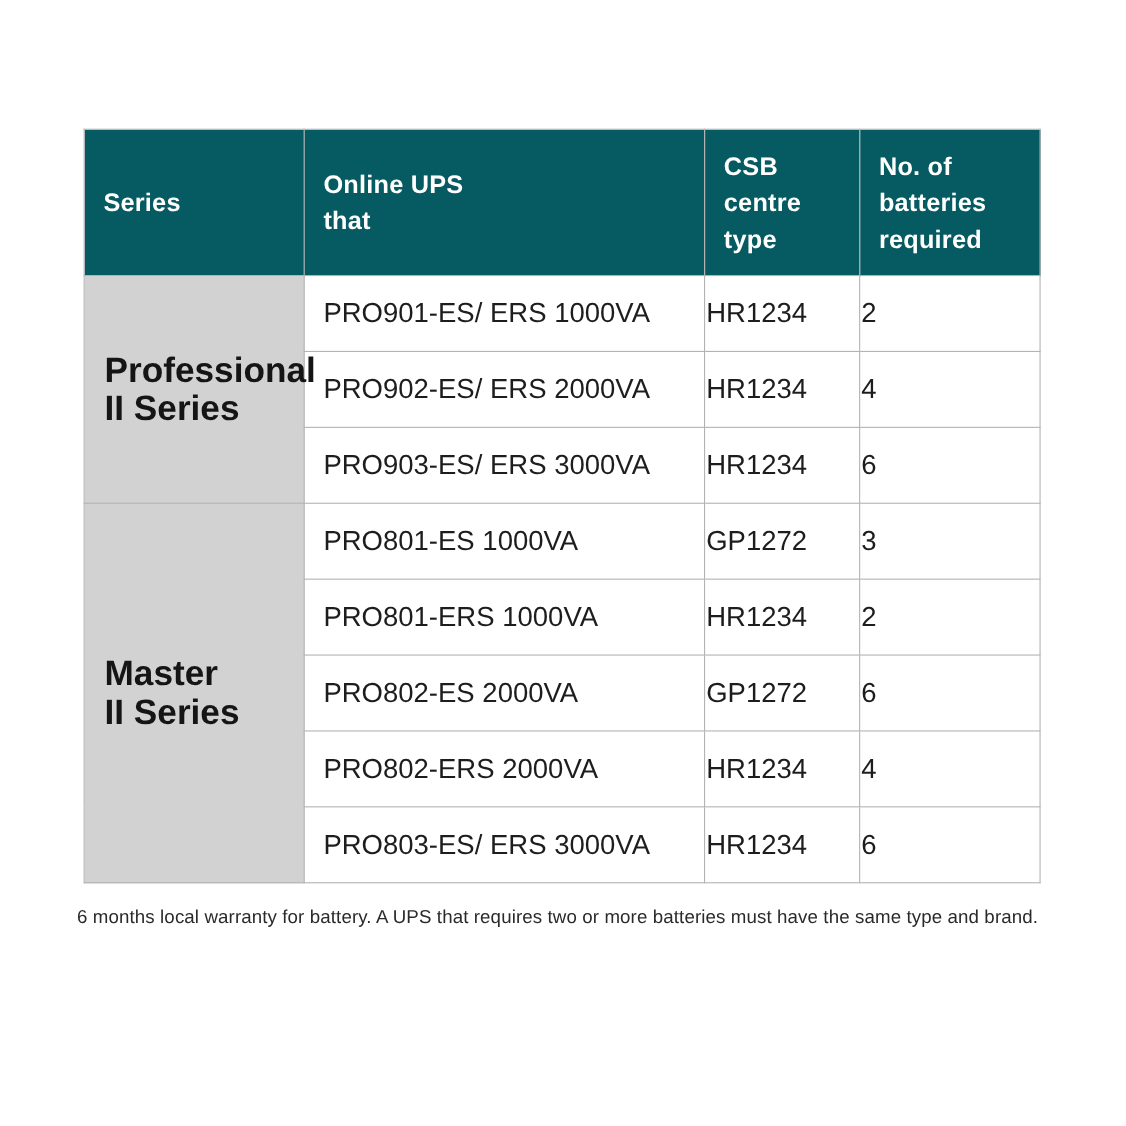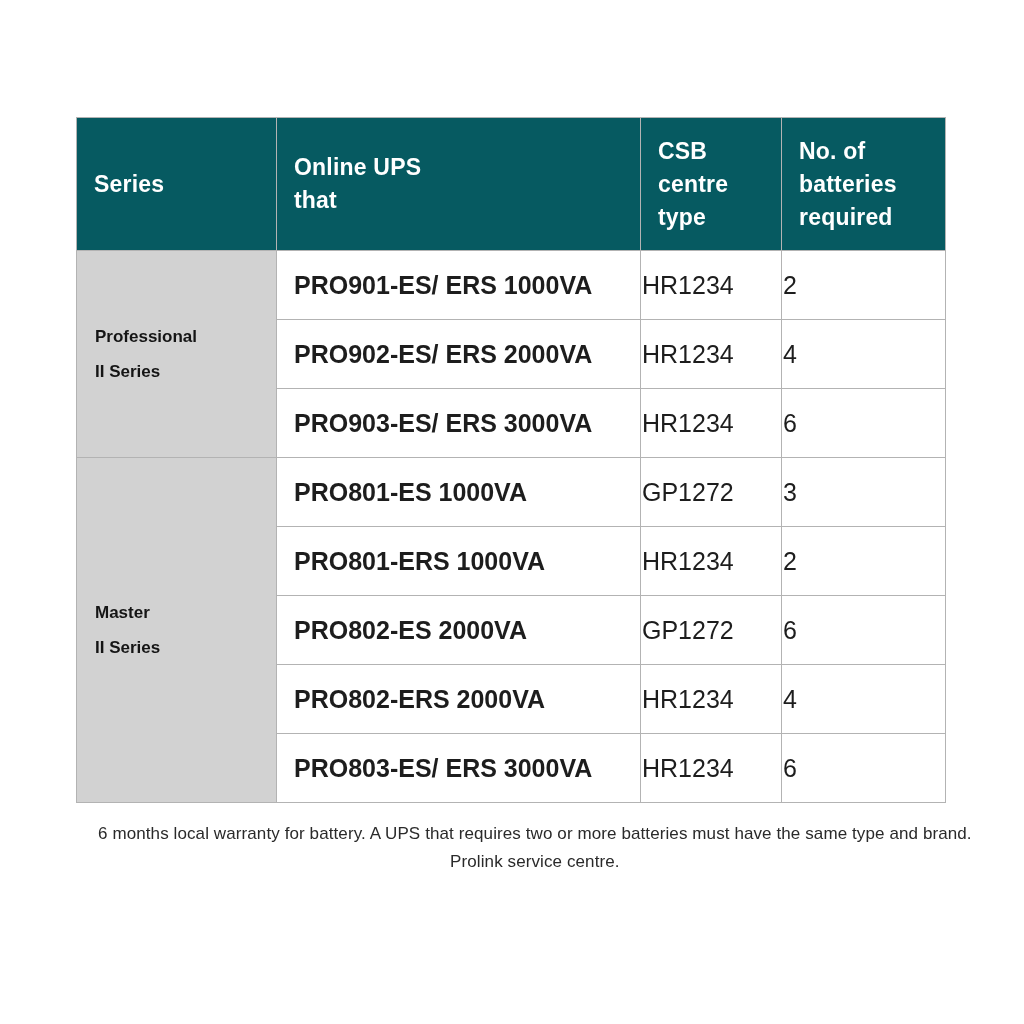--- a/index.html
+++ b/index.html
@@ -46,49 +46,47 @@
     font-size: 23px;
     line-height: 33px;
     text-align: left;
     padding: 0 6px 0 17px;
     white-space: pre-line;
     letter-spacing: 0.2px;
   }
   td.series-cell {
     background: #d2d2d2;
     font-weight: bold;
-    font-size: 17px;
+    font-size: 32px;
     line-height: 35px;
     padding: 0 6px 0 18px;
     white-space: pre-line;
     color: #151515;
   }
   td.model-cell {
     background: #ffffff;
     font-size: 25px;
     padding: 0 6px 0 17px;
     text-align: left;
     color: #1d1d1d;
-    font-weight: bold;
   }
   td.battery-cell,
   td.qty-cell {
     background: #ffffff;
     font-size: 25px;
     color: #1d1d1d;
   }
   .footnote {
     position: absolute;
-    left: 98px;
+    left: 70px;
     top: 820px;
     font-size: 17px;
     line-height: 28px;
     color: #2a2a2a;
     letter-spacing: 0.1px;
-    text-align: center;
   }
 </style>
 </head>
 <body>
 
 <div class="table-wrap">
   <table class="spec-table">
     <colgroup>
       <col class="c-series">
       <col class="c-model">
@@ -152,14 +150,13 @@
         <td class="model-cell">PRO803-ES/ ERS 3000VA</td>
         <td class="battery-cell">HR1234</td>
         <td class="qty-cell">6</td>
       </tr>
     </tbody>
   </table>
 </div>
 
 <div class="footnote">
   <div>6 months local warranty for battery. A UPS that requires two or more batteries must have the same type and brand.</div>
-  <div>Prolink service centre.</div>
 </div>
 
 </body></html>

